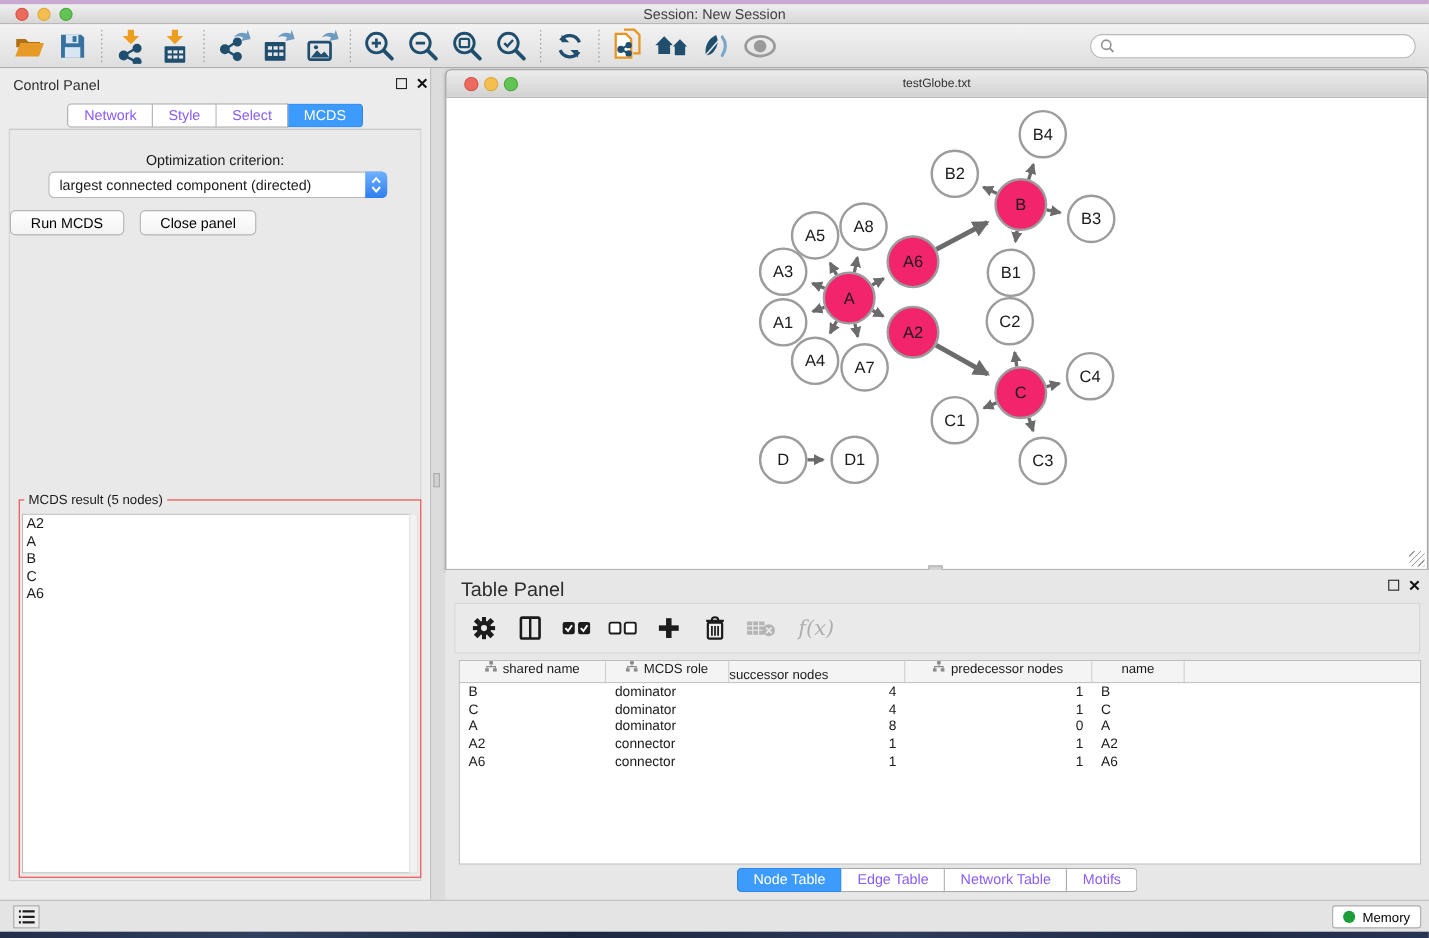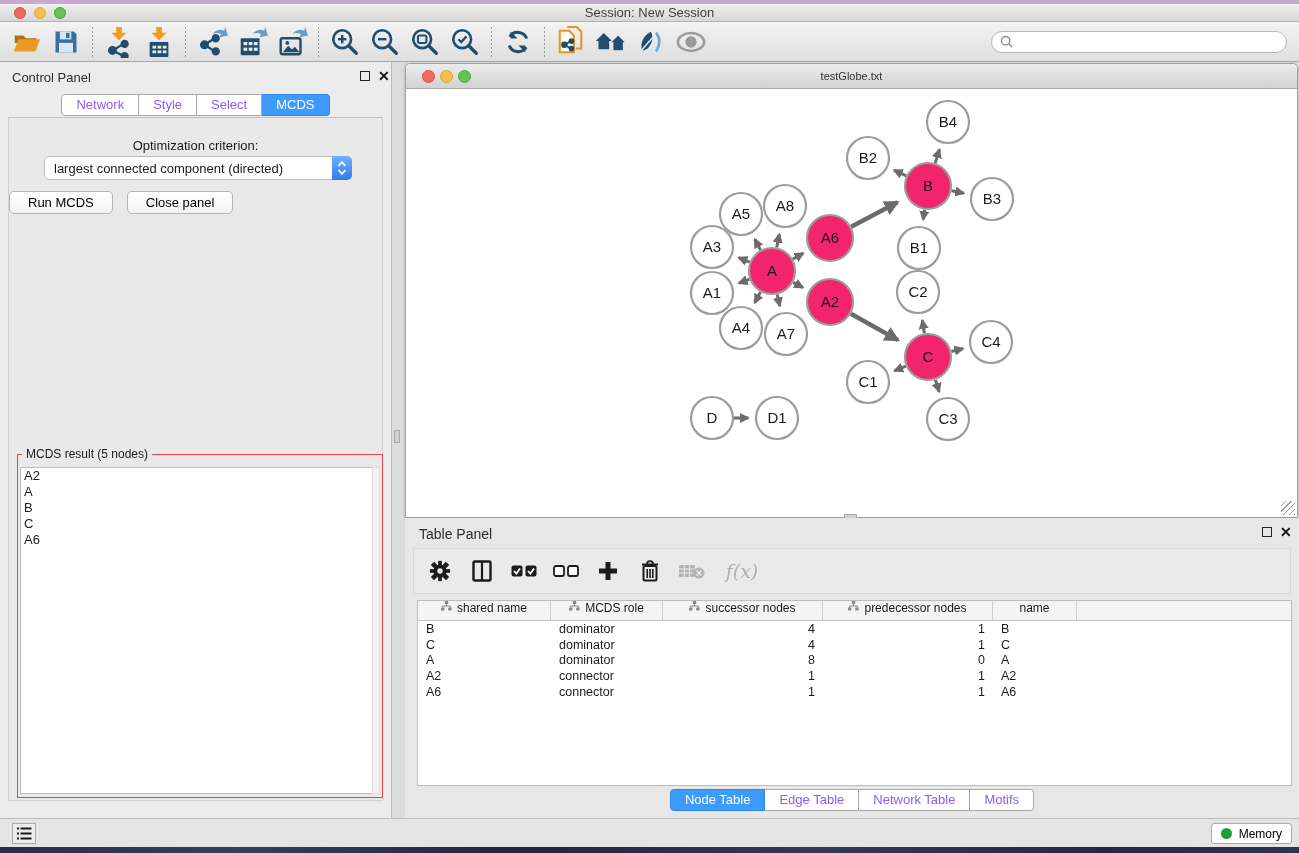--- a/index.html
+++ b/index.html
@@ -75,21 +75,21 @@
   #net-titlebar { left:0; top:0; width:100%; height:25px; border-radius:5px 5px 0 0;
     background:linear-gradient(#ececec,#d2d2d2); border-bottom:1px solid #a9a9a9; }
   .ntl { position:absolute; top:6px; width:13px; height:13px; border-radius:50%; }
   #net-title { width:100%; text-align:center; font-size:11px; color:#333; line-height:25px; }
   #net-canvas { left:0; top:25px; width:891px; height:428px; background:#fff; }
   #resize-grip { right:2px; bottom:2px; width:14px; height:14px;
     background:repeating-linear-gradient(135deg, transparent 0 3px, #9a9a9a 3px 4px); }
 
   
   #table-panel { left:405px; top:456px; width:894px; height:300px; background:#e7e7e7; }
-  #tp-title { left:14px; top:8px; font-size:14px; color:#2e2e2e; }
+  #tp-title { left:14px; top:8px; font-size:18px; color:#2e2e2e; }
   #tp-toolbar { left:8px; top:30px; width:878px; height:46px; background:#eaeaea;
     border:1px solid #d8d8d8; display:flex; align-items:center; padding-left:12px; gap:14px; }
   .tp-btn { width:28px; height:32px; display:flex; align-items:center; justify-content:center; background:none; border:none; }
   #fx-label { font-size:19px; font-style:italic; font-family:"DejaVu Serif", serif; color:#aeaeae; }
   #node-table { left:12px; top:82px; width:875px; height:186px; background:#fff; border:1px solid #bcbcbc; overflow:hidden; }
   #nt-header { display:flex; height:20px; background:#f4f4f4; border-bottom:1px solid #c4c4c4; }
   .nt-hcell { display:flex; justify-content:center; gap:5px; font-size:12px;
     border-right:1px solid #cfcfcf; height:100%; }
   .nt-row { display:flex; height:15.8px; align-items:center; }
   .nt-cell { font-size:12.5px; padding:0 8px; white-space:nowrap; }
@@ -540,21 +540,21 @@
             <svg width="11" height="10" viewBox="0 0 11 10">
               <g fill="#8a8a8a">
                 <rect x="3.8" y="0" width="3.4" height="3"></rect>
                 <rect x="0" y="6.5" width="3.4" height="3"></rect>
                 <rect x="7.2" y="6.5" width="3.4" height="3"></rect>
               </g>
               <path d="M5.5 3 v2 M1.6 6.5 v-1.5 h7.8 v1.5" fill="none" stroke="#8a8a8a" stroke-width="1"></path>
             </svg>
             <span>MCDS role</span>
           </div>
-          <div class="nt-hcell" style="width: 160px;">
+          <div class="nt-hcell" style="width: 160px; flex-direction: column;">
             <svg width="11" height="10" viewBox="0 0 11 10">
               <g fill="#8a8a8a">
                 <rect x="3.8" y="0" width="3.4" height="3"></rect>
                 <rect x="0" y="6.5" width="3.4" height="3"></rect>
                 <rect x="7.2" y="6.5" width="3.4" height="3"></rect>
               </g>
               <path d="M5.5 3 v2 M1.6 6.5 v-1.5 h7.8 v1.5" fill="none" stroke="#8a8a8a" stroke-width="1"></path>
             </svg>
             <span>successor nodes</span>
           </div>

